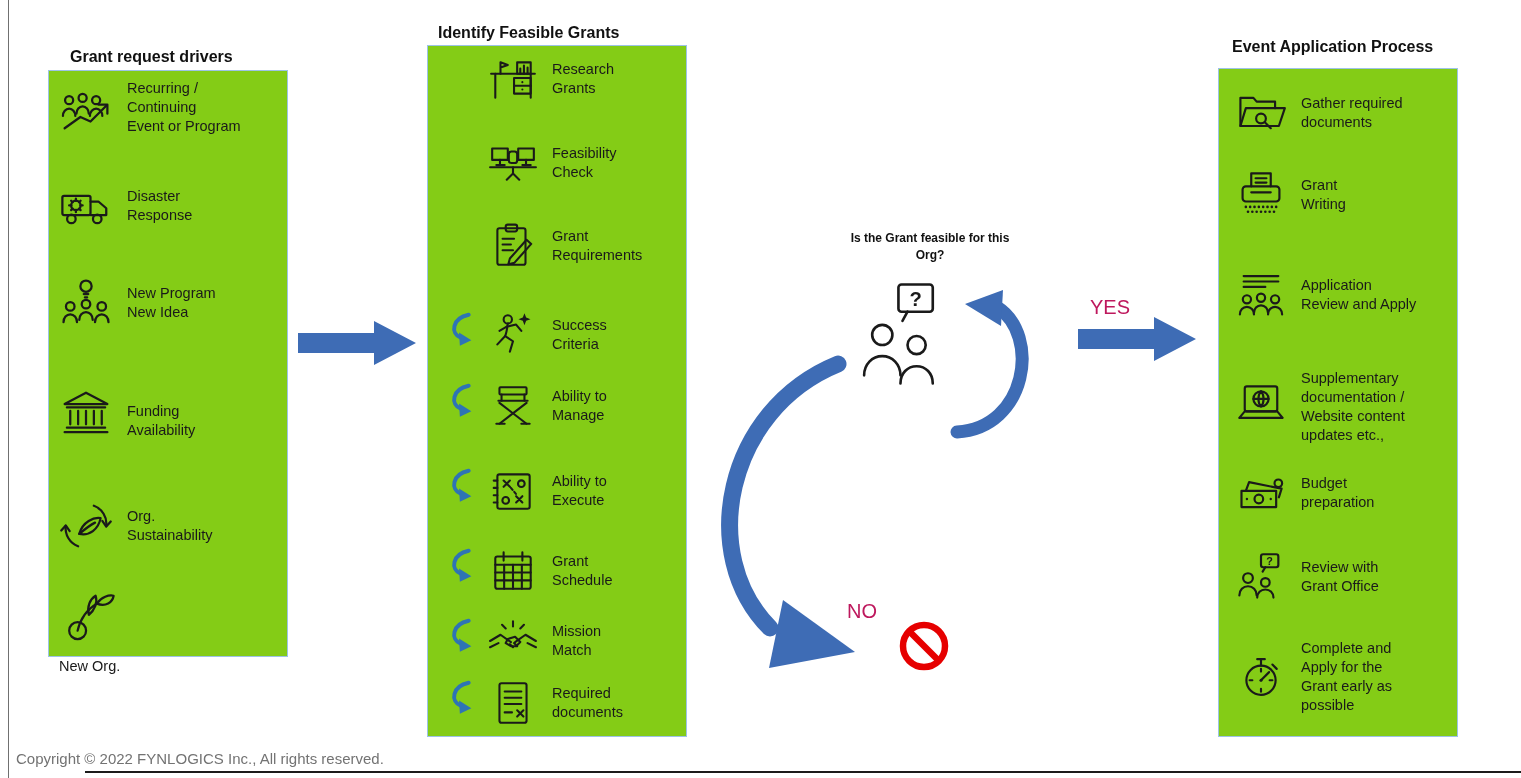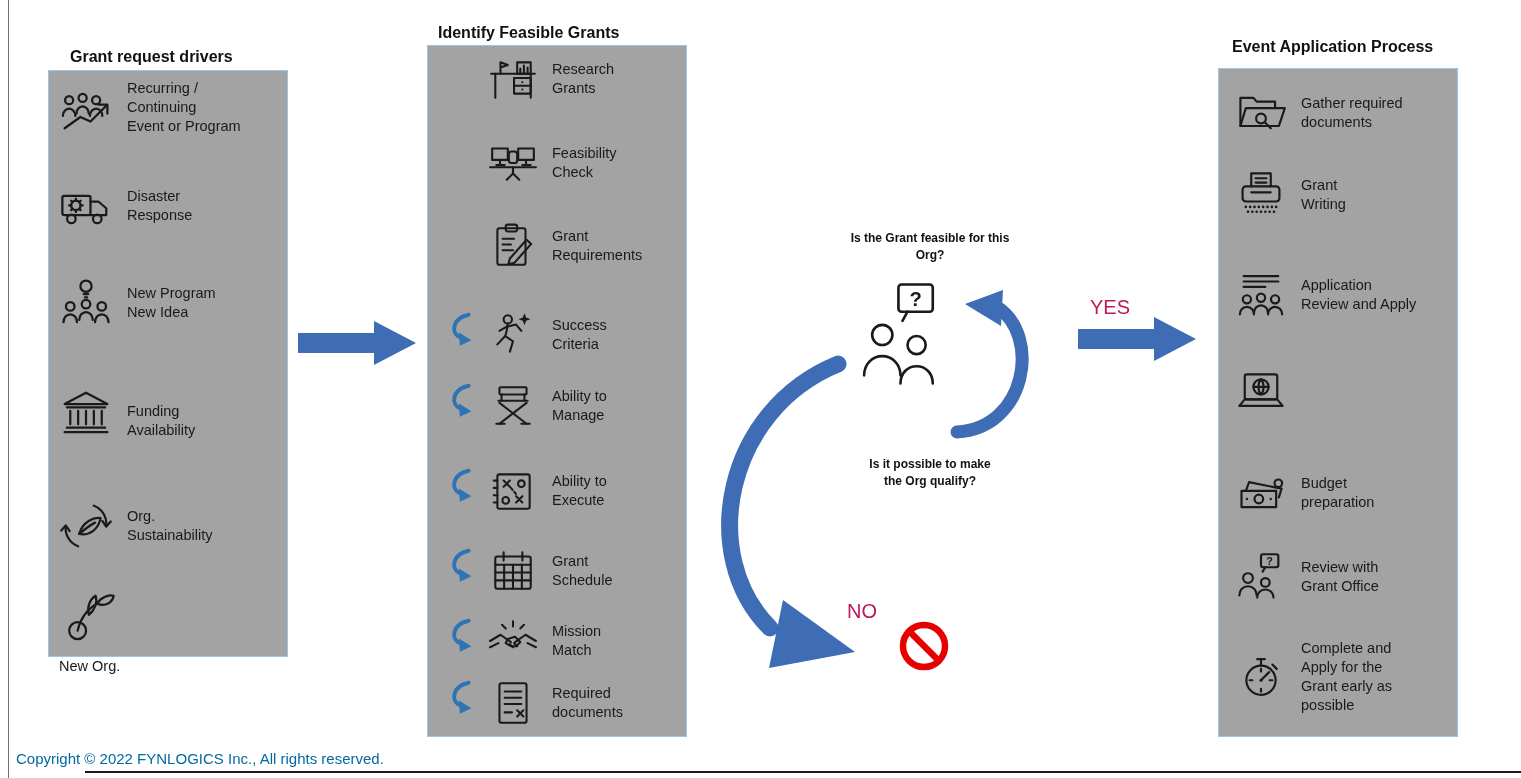--- a/index.html
+++ b/index.html
@@ -1,41 +1,41 @@
 <!DOCTYPE html>
 <html style="--arrow-blue: #3E6CB5; --arrow-blue-small: #2E74B5; --no-red: #E60000; --panel-border: #9DC3E6;"><head>
 <meta charset="utf-8">
 <style>
   html,body{margin:0;padding:0;background:#ffffff;}
   .canvas{position:relative;width:1521px;height:778px;background:#ffffff;overflow:hidden;
           font-family:"Liberation Sans",sans-serif;color:#1a1a1a;}
   .frame-left{position:absolute;left:8px;top:0;width:1px;height:778px;background:#707070;}
   .frame-bottom{position:absolute;left:85px;right:0;bottom:5px;height:2px;background:#1c1c1c;}
   .heading{position:absolute;font-size:16px;font-weight:700;color:#111;white-space:nowrap;}
-  .panel{position:absolute;border:1px solid var(--panel-border,#9DC3E6);background:#a3a3a3;}
+  .panel{position:absolute;border:1px solid var(--panel-border,#9DC3E6);background:#84cc16;}
   .item{position:absolute;display:flex;align-items:center;gap:14px;}
   .label{font-size:14.5px;line-height:1.32;white-space:pre-line;color:#1a1a1a;}
   .iwrap{flex:0 0 auto;display:block;}
   .i54{width:54px;height:54px;} .i50{width:50px;height:50px;} .i52{width:52px;height:52px;}
   .arrow-slot{flex:0 0 30px;width:30px;height:40px;margin-top:-12px;}
   .arrow-slot svg{width:30px;height:38px;}
   .ic *{stroke:#1a1a1a;stroke-width:2;fill:none;stroke-linecap:round;stroke-linejoin:round;}
   .ic .fill-dark{fill:#1a1a1a;stroke:none;}
   .ic text{fill:#1a1a1a;stroke:none;font-family:"Liberation Sans",sans-serif;}
   .dec-ic *{stroke-width:2.6;}
   .block-arrow{position:absolute;}
   .block-arrow polygon{fill:var(--arrow-blue,#3E6CB5);}
   .curve-blue{stroke:var(--arrow-blue,#3E6CB5);fill:none;}
   .curve-head{fill:var(--arrow-blue,#3E6CB5);stroke:none;}
   .small-curve path{stroke:var(--arrow-blue-small,#2E74B5);fill:none;stroke-width:4.5;stroke-linecap:round;}
   .small-curve polygon{fill:var(--arrow-blue-small,#2E74B5);}
   .question{position:absolute;font-size:12px;font-weight:700;text-align:center;white-space:pre-line;line-height:1.45;color:#111;}
   .yn{position:absolute;font-size:20px;font-weight:400;color:#be185d;}
   .no-sign circle,.no-sign line{stroke:var(--no-red,#E60000);stroke-width:6.5;fill:none;}
-  .copyright{position:absolute;left:16px;top:750px;font-size:15px;color:#0369a1;text-align:right;}
+  .copyright{position:absolute;left:16px;top:750px;font-size:15px;color:#737373;text-align:right;}
 </style>
 </head>
 <body>
 
 <div class="canvas">
   <div class="frame-left"></div>
   <div class="frame-bottom"></div>
 
   <div class="heading" style="left:70px;top:48px;">Grant request drivers</div>
   <div class="panel" style="left:48px;top:70px;width:238px;height:585px;">
@@ -323,22 +323,20 @@
       <circle cx="64" cy="62" r="9"></circle>
       <path d="M48 100 c0-10 7-17 16-17 s16 7 16 17"></path>
     </svg>
   </span>
 
   <svg style="position:absolute;left:935px;top:280px;" width="105" height="165" viewBox="0 0 105 165">
     <path class="curve-blue" d="M 22 152 C 92 148 106 55 62 27" stroke-width="13" stroke-linecap="round"></path>
     <polygon class="curve-head" points="30,24 68,10 66,46"></polygon>
   </svg>
 
-  <div class="question" style="left:815px;top:456px;width:230px;">Is it possible to make
-the Org qualify?</div>
 
   <div class="yn" style="left:1090px;top:296px;">YES</div>
   <svg class="block-arrow" style="left:1078px;top:316px;" width="120" height="46" viewBox="0 0 120 46">
     <polygon points="0,13 76,13 76,1 118,23 76,45 76,33 0,33"></polygon>
   </svg>
 
   <svg style="position:absolute;left:695px;top:350px;" width="200" height="320" viewBox="0 0 200 320">
     <path class="curve-blue" d="M 143 14 C 30 60 2 205 75 278" stroke-width="17" stroke-linecap="round"></path>
     <polygon class="curve-head" points="160,302 88,250 74,318"></polygon>
   </svg>
@@ -410,20 +408,24 @@
 
     <div class="item" style="left:16px;top:300px;">
       <span class="iwrap i52">
         <svg class="ic" viewBox="0 0 48 48" width="100%" height="100%">
           <rect x="9" y="5" width="30" height="23" rx="2"></rect>
           <path d="M4 34 h40 l-5 -6 H9 Z"></path>
           <circle cx="24" cy="16.5" r="7"></circle>
           <path d="M17 16.5 h14 M24 9.5 c3.2 3.5 3.2 10.5 0 14 M24 9.5 c-3.2 3.5 -3.2 10.5 0 14"></path>
         </svg>
       </span>
+      <span class="label">Supplementary
+documentation /
+Website content
+updates etc.,</span>
     </div>
 
     <div class="item" style="left:16px;top:398px;">
       <span class="iwrap i52">
         <svg class="ic" viewBox="0 0 48 48" width="100%" height="100%">
           <path d="M10 22 l3 -8 30 6 -2.5 8"></path>
           <rect x="6" y="22" width="32" height="15"></rect>
           <circle cx="22" cy="29.5" r="4"></circle>
           <circle class="fill-dark" cx="11" cy="29.5" r="1.1"></circle>
             <circle class="fill-dark" cx="33" cy="29.5" r="1.1"></circle>

